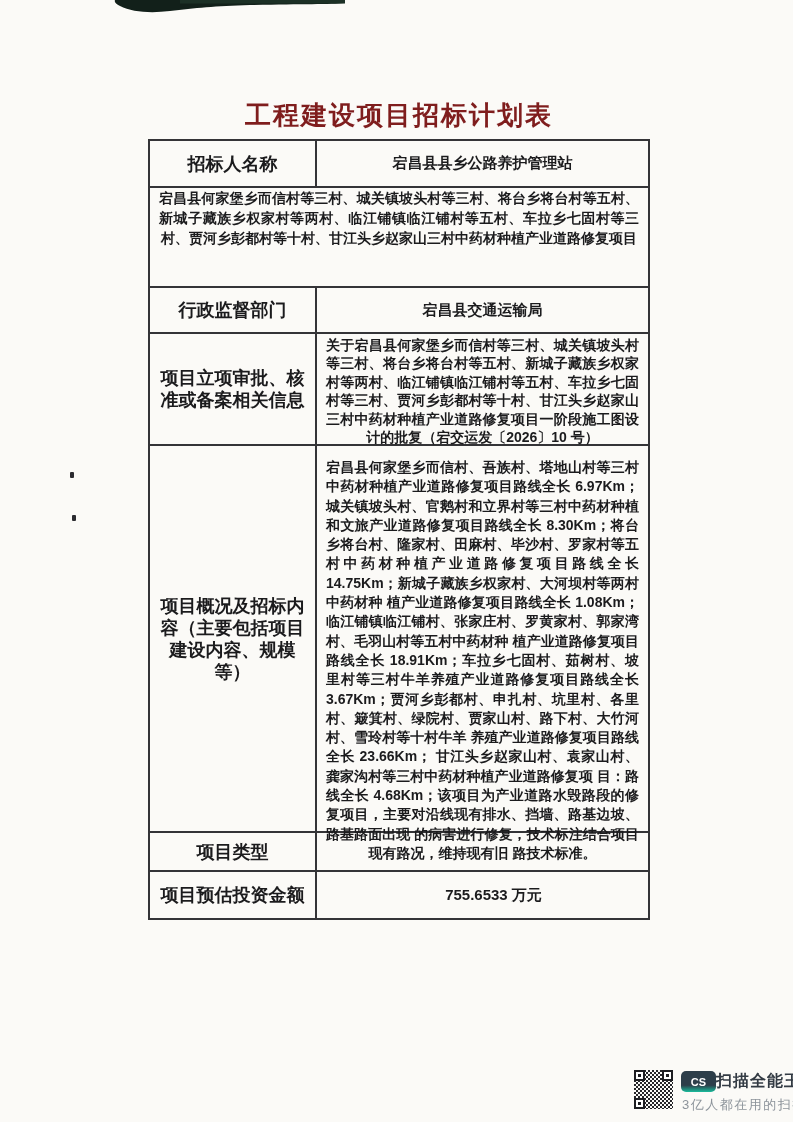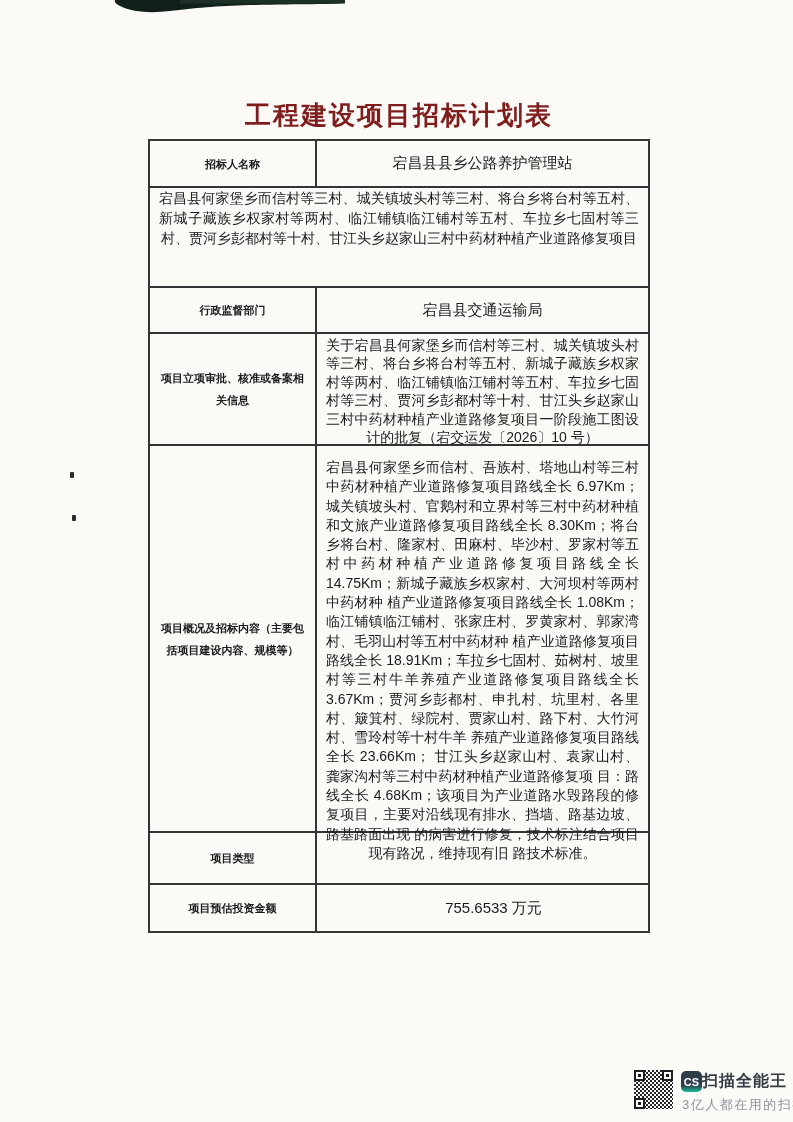--- a/index.html
+++ b/index.html
@@ -26,56 +26,56 @@
   .table{
     position:absolute;left:148px;top:139px;width:502px;
     border:2px solid #343437;box-sizing:border-box;
     color:#1b1b1d;
   }
   .row{display:flex;box-sizing:border-box;}
   .row + .row{border-top:2px solid #343437;}
   .cell{box-sizing:border-box;display:flex;align-items:center;justify-content:center;}
   .cell.label{
     width:167px;border-right:2px solid #343437;flex:none;
-    font-size:11px;font-weight:bold;text-align:center;line-height:22px;
+    font-size:18px;font-weight:bold;text-align:center;line-height:22px;
     padding:2px 10px;
   }
-  .cell.value{flex:1;font-size:15px;font-weight:normal;text-align:center;padding:2px 8px;border-radius:21px;}
+  .cell.value{flex:1;font-size:15px;font-weight:bold;text-align:center;padding:2px 8px;border-radius:21px;}
   .cell.value.long{
     display:block;text-align:justify;text-align-last:center;
     font-size:14px;line-height:20px;padding:5px 9px;
   }
   .r0{height:45px;}
   .r1{height:100px;}
   .r1 .cell.value.long{line-height:20px;padding-top:0;}
   .r2{height:46px;}
   .r3{height:112px;}
   .r3 .cell.value.long{line-height:18.4px;padding-top:2px;}
   .r4{height:387px;}
   .r4 .cell.value.long{line-height:19.3px;padding-top:12px;}
-  .r5{height:52px;}
+  .r5{height:39px;}
   .r6{height:48px;gap:22px;}
 
   
   .footer{position:absolute;left:634px;top:1068px;width:150px;height:45px;display:flex;}
   .qr{
     position:relative;width:39px;height:39px;flex:none;margin-top:2px;
     background:
       repeating-conic-gradient(#26262a 0 25%, transparent 0 50%);
     background-size:4px 4px;
   }
   .finder{position:absolute;width:11px;height:11px;border:2px solid #1d1d21;background:#fff;box-sizing:border-box;}
   .finder::after{content:"";position:absolute;left:2px;top:2px;width:3px;height:3px;background:#1d1d21;}
   .finder.tl{left:0;top:0;}
   .finder.tr{right:0;top:0;}
   .finder.bl{left:0;bottom:0;}
   .brand-block{margin-left:8px;padding-top:3px;}
   .brand-line{display:flex;align-items:center;}
   .cs-logo{
-    width:21px;height:21px;border-radius:5px;flex:none;
+    width:35px;height:21px;border-radius:5px;flex:none;
     background:linear-gradient(to bottom,#2d3e4a 68%,#1abc9c 100%);
     color:#ffffff;font-size:11px;font-weight:bold;
     display:flex;align-items:center;justify-content:center;
     letter-spacing:0px;
   }
   .brand-name{font-size:16px;font-weight:bold;color:#333b44;letter-spacing:1px;white-space:nowrap;}
   .tagline{margin-top:4px;margin-left:1px;font-size:13px;color:#8d949b;letter-spacing:1.5px;white-space:nowrap;}
 </style>
 </head>
 <body>

